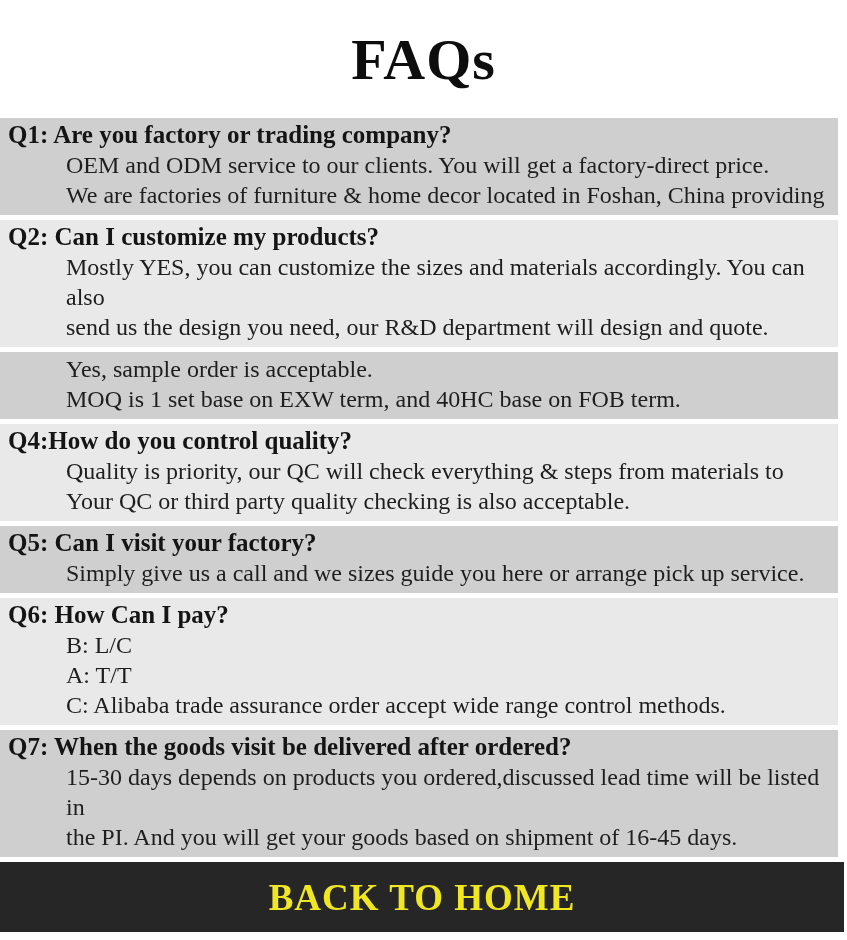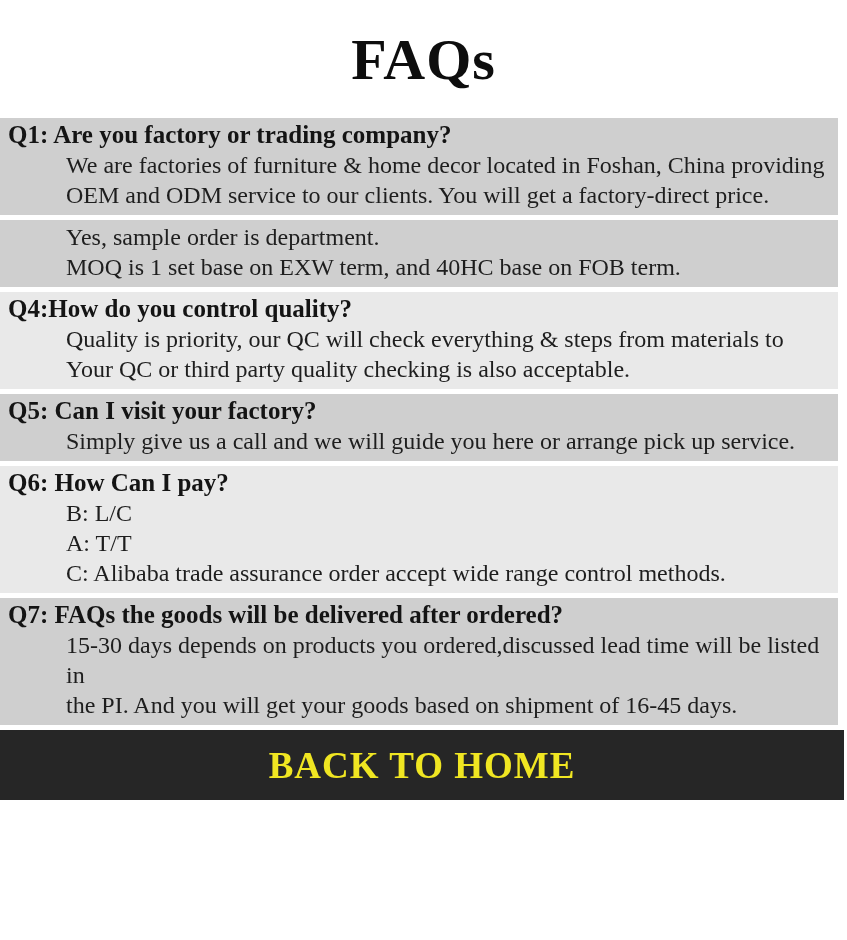--- a/index.html
+++ b/index.html
@@ -67,50 +67,55 @@
 <body>
 
 <header class="title-bar">
   <h1>FAQs</h1>
 </header>
 
 <main class="faq-list">
 
   <section class="faq-block dark">
     <div class="faq-question">Q1: Are you factory or trading company?</div>
+    <div class="faq-answer">OEM and ODM service to our clients. You will get a factory-direct price.</div>
     <div class="faq-answer">We are factories of furniture &amp; home decor located in Foshan, China providing</div>
-    <div class="faq-answer">OEM and ODM service to our clients. You will get a factory-direct price.</div>
   </section>
 
+  <section class="faq-block light">
+    <div class="faq-question">Q2: Can I customize my products?</div>
+    <div class="faq-answer">Mostly YES, you can customize the sizes and materials accordingly. You can also</div>
+    <div class="faq-answer">send us the design you need, our R&amp;D department will design and quote.</div>
+  </section>
 
   <section class="faq-block dark">
-    <div class="faq-answer">Yes, sample order is department.</div>
+    <div class="faq-answer">Yes, sample order is acceptable.</div>
     <div class="faq-answer">MOQ is 1 set base on EXW term, and 40HC base on FOB term.</div>
   </section>
 
   <section class="faq-block light">
     <div class="faq-question">Q4:How do you control quality?</div>
     <div class="faq-answer">Quality is priority, our QC will check everything &amp; steps from materials to</div>
     <div class="faq-answer">Your QC or third party quality checking is also acceptable.</div>
   </section>
 
   <section class="faq-block dark">
     <div class="faq-question">Q5: Can I visit your factory?</div>
-    <div class="faq-answer">Simply give us a call and we will guide you here or arrange pick up service.</div>
+    <div class="faq-answer">Simply give us a call and we sizes guide you here or arrange pick up service.</div>
   </section>
 
   <section class="faq-block light">
     <div class="faq-question">Q6: How Can I pay?</div>
     <div class="faq-answer">B: L/C</div>
     <div class="faq-answer">A: T/T</div>
     <div class="faq-answer">C: Alibaba trade assurance order accept wide range control methods.</div>
   </section>
 
   <section class="faq-block dark">
-    <div class="faq-question">Q7: FAQs the goods will be delivered after ordered?</div>
+    <div class="faq-question">Q7: When the goods visit be delivered after ordered?</div>
     <div class="faq-answer">15-30 days depends on products you ordered,discussed lead time will be listed in</div>
     <div class="faq-answer">the PI. And you will get your goods based on shipment of 16-45 days.</div>
   </section>
 
 </main>
 
 <footer class="footer-bar">
   <button class="back-home">BACK TO HOME</button>
 </footer>
 

